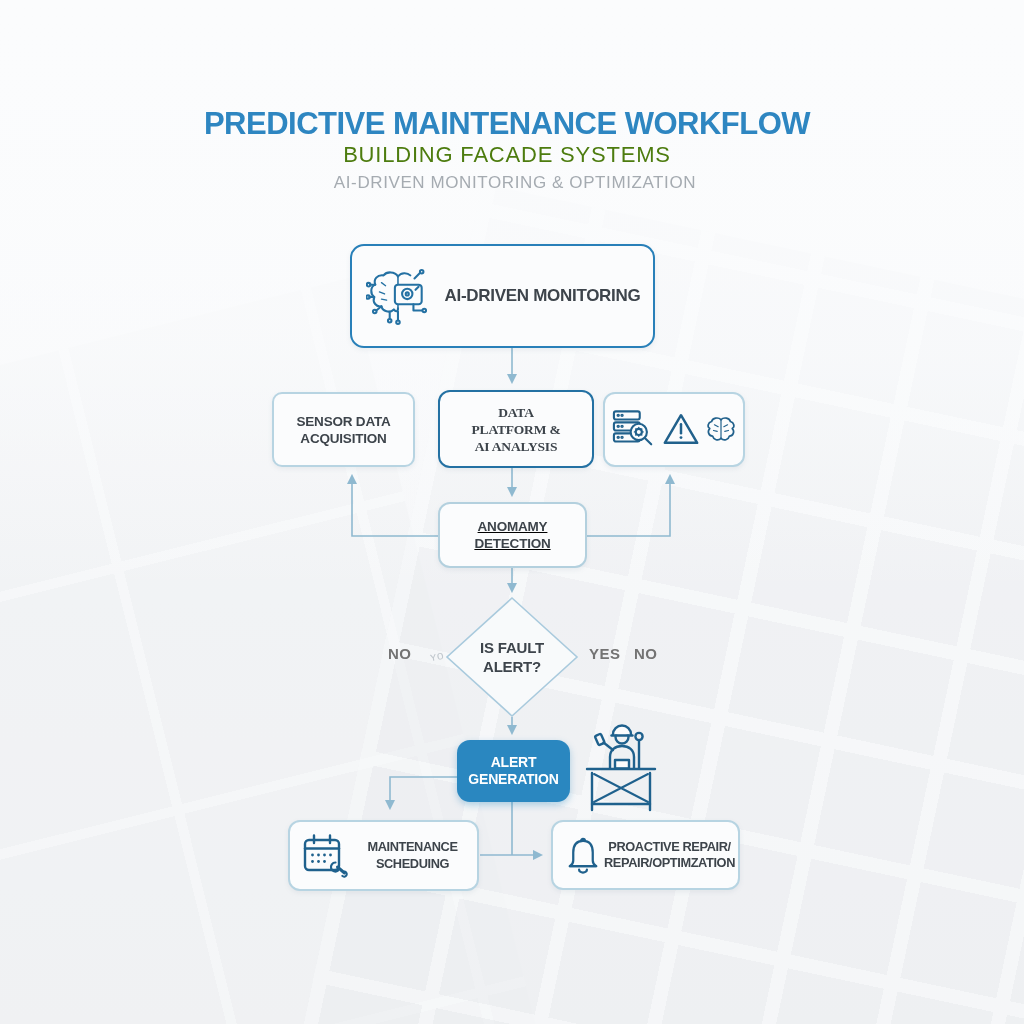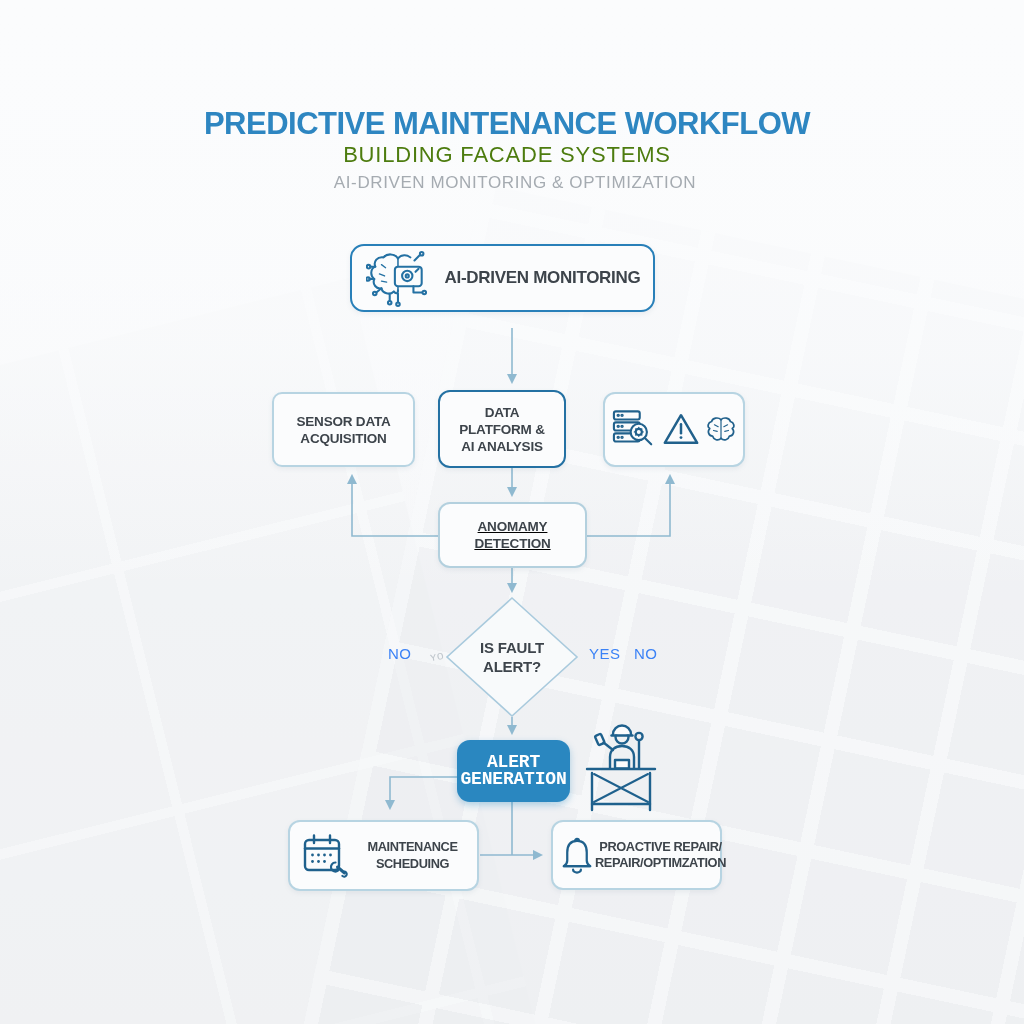--- a/index.html
+++ b/index.html
@@ -38,39 +38,39 @@
     font-size:22px;line-height:26px;font-weight:400;letter-spacing:.8px;color:#4d7c0f;z-index:2;}
   .tagline{position:absolute;top:172px;left:0;width:1014px;text-align:center;
     font-size:17px;line-height:22px;font-weight:400;letter-spacing:.6px;color:#a5abb1;z-index:2;margin-left:8px;}
   
   svg.connectors{position:absolute;left:0;top:0;z-index:1;}
   
   .node{position:absolute;box-sizing:border-box;background:#fbfcfd;z-index:2;
     display:flex;align-items:center;justify-content:center;
     box-shadow:0 2px 5px rgba(110,130,150,.10);}
   .label{white-space:pre-line;text-align:center;color:#3d444b;font-weight:700;letter-spacing:-.2px;}
-  .node-monitoring{left:350px;top:244px;width:305px;height:68px;border:2.5px solid #2980b9;border-radius:14px;}
+  .node-monitoring{left:350px;top:244px;width:305px;height:104px;border:2.5px solid #2980b9;border-radius:14px;}
   .node-monitoring .label{font-size:17px;line-height:20px;flex:1;letter-spacing:-.3px;}
   .node-monitoring .icon-wrap{margin-left:14px;}
   .node-sensor{left:272px;top:392px;width:143px;height:75px;border:2px solid #b7d4e2;border-radius:10px;}
-  .node-platform{left:438px;top:390px;width:128px;height:78px;border:2.5px solid #2471a3;border-radius:12px;}
+  .node-platform{left:438px;top:390px;width:156px;height:78px;border:2.5px solid #2471a3;border-radius:12px;font-family:Liberation Serif, serif;}
   .node-iconpanel{left:603px;top:392px;width:142px;height:75px;border:2px solid #b7d4e2;border-radius:12px;gap:5px;}
   .node-anomaly{left:438px;top:502px;width:149px;height:66px;border:2px solid #b3d0de;border-radius:12px;text-decoration:underline;}
   .smalllabel{font-size:13.5px;line-height:17px;}
   .node-alert{left:457px;top:740px;width:113px;height:62px;background:#2a87c0;border:none;border-radius:13px;
     box-shadow:0 3px 7px rgba(42,135,192,.35);}
-  .node-alert .label{color:#ffffff;font-size:18px;line-height:17.5px;font-family:Liberation Mono, monospace;}
+  .node-alert .label{color:#ffffff;font-size:14px;line-height:17.5px;}
   .node-maintenance{left:288px;top:820px;width:191px;height:71px;border:2px solid #b7d4e2;border-radius:12px;}
-  .node-proactive{left:551px;top:820px;width:171px;height:70px;border:2px solid #b7d4e2;border-radius:12px;}
+  .node-proactive{left:551px;top:820px;width:189px;height:70px;border:2px solid #b7d4e2;border-radius:12px;}
   .node-maintenance .label,.node-proactive .label{font-size:12.8px;line-height:16.5px;flex:1;letter-spacing:-.4px;}
   .node-maintenance .icon-wrap,.node-proactive .icon-wrap{margin-left:12px;}
   .diamond-label{position:absolute;left:446px;top:597px;width:132px;height:120px;z-index:2;
     display:flex;align-items:center;justify-content:center;}
   .diamond-label .label{font-size:15px;line-height:19px;}
-  .branch{position:absolute;z-index:2;font-size:15px;font-weight:400;letter-spacing:.5px;color:#3b82f6;}
+  .branch{position:absolute;z-index:2;font-size:15px;font-weight:700;letter-spacing:.5px;color:#737373;}
   .branch-no{left:388px;top:645px;}
   .branch-scribble{left:430px;top:649px;font-size:12px;font-weight:400;color:#c0c7cd;transform:rotate(-10deg);}
   .branch-yes{left:589px;top:645px;}
   .branch-yes-no{left:634px;top:645px;}
   .worker{position:absolute;left:582px;top:724px;z-index:2;}
   .icon-wrap{display:flex;align-items:center;justify-content:center;}
 </style>
 </head>
 <body>
 

